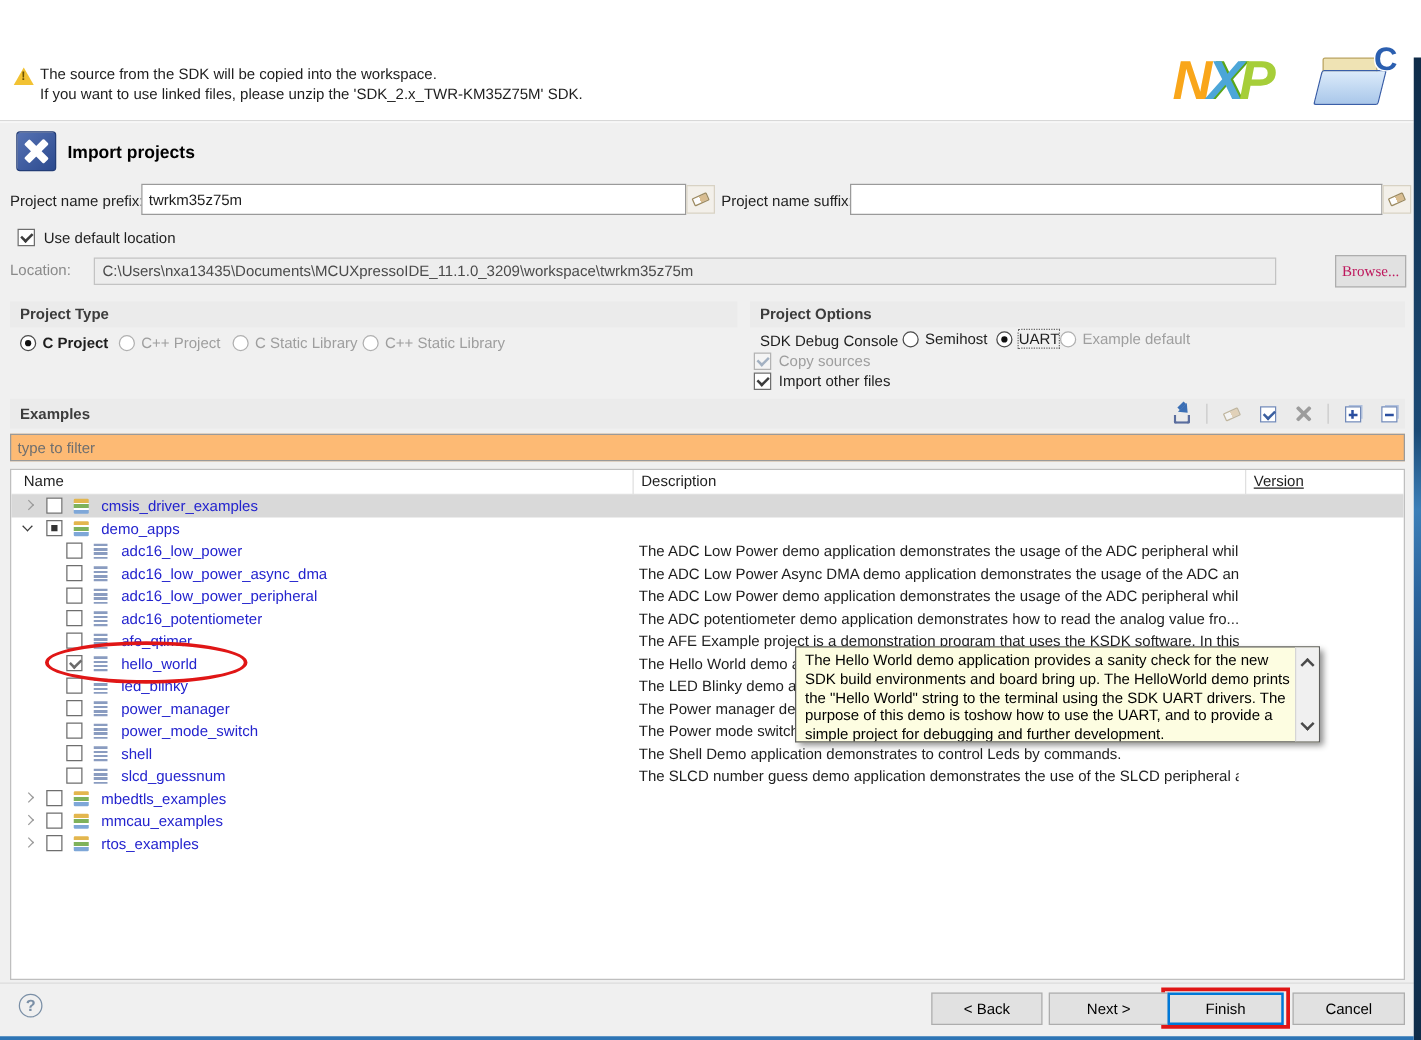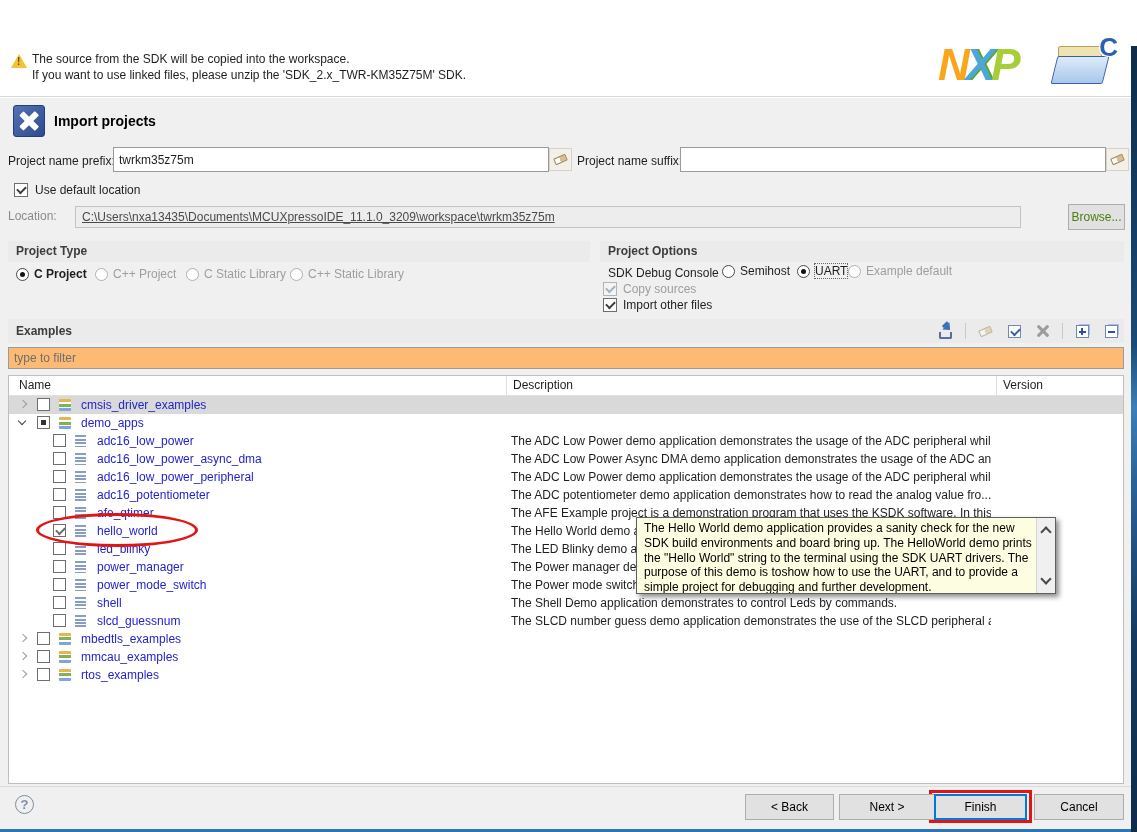--- a/index.html
+++ b/index.html
@@ -45,21 +45,21 @@
   .lbl-gray { color:#8a8a8a; }
   .tfield { position:absolute; height:25px; background:#fff; border:1px solid #9a9a9a; font-family:"Liberation Sans",sans-serif; font-size:12px; padding:0 5px; color:#1e1e1e; }
   .erase-btn { position:absolute; width:23px; height:23px; background:#f3f0ea; border:1px solid #d8d2c4; display:flex; align-items:center; justify-content:center; }
   .eraser { width:13px; height:7px; background:linear-gradient(90deg,#fdfdfd 0 5px,#d9bd90 5px); border:1px solid #9c8a60; transform:rotate(-24deg); border-radius:1px; }
   .chkbox { position:absolute; width:14px; height:14px; background:#fff; border:1px solid #6e6e6e; }
   .chkbox.checked::after { content:""; position:absolute; left:2px; top:2px; width:7px; height:4px; border-left:2px solid #3c3c3c; border-bottom:2px solid #3c3c3c; transform:rotate(-45deg); }
   .chkbox.disabled { border-color:#b3b3b3; background:#f4f4f4; }
   .chkbox.disabled.checked::after { border-color:#a3b1c2; }
   .locfield { position:absolute; height:22px; background:#ededed; border:1px solid #c3c3c3; color:#4a4a4a; line-height:20px; padding:0 6px; overflow:hidden; white-space:nowrap; }
   .btn { position:absolute; height:26px; background:#e1e1e1; border:1px solid #adadad; font-family:"Liberation Sans",sans-serif; font-size:12px; color:#000; text-align:center; display:flex; align-items:center; justify-content:center; }
-  .btn.disabled { color:#4d7c0f; }
+  .btn.disabled { color:#be185d;font-family:Liberation Serif, serif; }
   .btn.focused { border:2px solid #0078d7; }
 
   .group-hd { position:absolute; height:21px; background:#ebebeb; font-weight:bold; color:#3c3c3c; line-height:21px; padding-left:8px; }
   .radio { position:relative; width:13px; height:13px; border:1px solid #4a4a4a; border-radius:50%; background:#fff; display:inline-block; vertical-align:-2px; }
   .radio.sel::after { content:""; position:absolute; left:3px; top:3px; width:5px; height:5px; border-radius:50%; background:#111; }
   .radio.disabled { border-color:#b0b0b0; }
   .ritem { position:absolute; display:flex; align-items:center; gap:5px; white-space:nowrap; }
   .ritem .rl { color:#1e1e1e; }
   .ritem.disabled .rl { color:#9e9e9e; }
   .ritem.bold .rl { font-weight:bold; }
@@ -83,21 +83,21 @@
   .pm-box { position:relative; width:13px; height:13px; border:1px solid #7189b8; background:#fff; box-shadow:2px -2px 0 -1px #aebfdd; }
   .pm-box .h { position:absolute; left:2px; top:5px; width:7px; height:2px; background:#2b4fa0; }
   .pm-box .v { position:absolute; left:4.5px; top:2.5px; width:2px; height:7px; background:#2b4fa0; }
 
   
   .filter { position:absolute; left:8px; top:249px; width:1116px; height:22px; background:#fdba74; border:1px solid #9a9a9a; font-family:"Liberation Sans",sans-serif; font-size:12px; padding:0 5px; color:#1e1e1e; }
   .filter::placeholder { color:#6f6f6f; opacity:1; }
   .table { position:absolute; left:8px; top:277px; width:1116px; height:409px; background:#fff; border:1px solid #bfbfbf; overflow:hidden; }
   .thead { position:relative; height:20px; border-bottom:1px solid #e0e0e0; }
   .th { position:absolute; top:2px; color:#1e1e1e; }
-  .th-name { left:10px; } .th-desc { left:504px; } .th-ver { left:994px; }
+  .th-name { left:10px; } .th-desc { left:504px; } .th-ver { left:994px;text-decoration:underline; }
   .th-sep { position:absolute; top:0; width:1px; height:20px; background:#e0e0e0; }
   .trow { position:relative; height:18px; }
   .trow.sel { background:#d9d9d9; }
   .arr { position:absolute; top:5px; width:6px; height:6px; }
   .arr.collapsed { left:11px; border-right:1.6px solid #9b9b9b; border-top:1.6px solid #9b9b9b; transform:rotate(45deg); }
   .arr.expanded { left:10px; top:4px; border-right:1.8px solid #3c3c3c; border-top:1.8px solid #3c3c3c; transform:rotate(135deg); }
   .chk { position:absolute; top:2px; width:13px; height:13px; border:1px solid #6e6e6e; background:#fff; }
   .lvl0 .chk { left:28px; } .lvl1 .chk { left:44px; }
   .chk.checked::after { content:""; position:absolute; left:2px; top:2px; width:7px; height:4px; border-left:2px solid #6b6b6b; border-bottom:2px solid #6b6b6b; transform:rotate(-45deg); }
   .chk.partial::after { content:""; position:absolute; left:3px; top:3px; width:5px; height:5px; background:#333; }
@@ -162,21 +162,21 @@
     <div class="lbl" style="left:577px;top:56px;">Project name suffix:</div>
     <input class="tfield" style="left: 680px; top: 49px; width: 426px;" value="">
     <div class="erase-btn" style="left:1106px;top:50px;">
         <div class="eraser"></div>
       </div>
 
     <div class="chkbox checked" style="left:14px;top:85px;"></div>
     <div class="lbl" style="left:35px;top:85px;">Use default location</div>
 
     <div class="lbl lbl-gray" style="left:8px;top:111px;">Location:</div>
-    <div class="locfield" style="left:75px;top:108px;width:946px;text-decoration:underline;">C:\Users\nxa13435\Documents\MCUXpressoIDE_11.1.0_3209\workspace\twrkm35z75m</div>
+    <div class="locfield" style="left:75px;top:108px;width:946px;">C:\Users\nxa13435\Documents\MCUXpressoIDE_11.1.0_3209\workspace\twrkm35z75m</div>
     <div class="btn disabled" style="left:1068px;top:106px;width:57px;">Browse...</div>
 
     <div class="group-hd" style="left:8px;top:143px;width:582px;">Project Type</div>
     <div class="ritem bold" style="left:16px;top:169px;">
         <span class="radio sel"></span>
         <span class="rl">C Project</span>
       </div>
     <div class="ritem disabled" style="left:95px;top:169px;">
         <span class="radio disabled"></span>
         <span class="rl">C++ Project</span>

